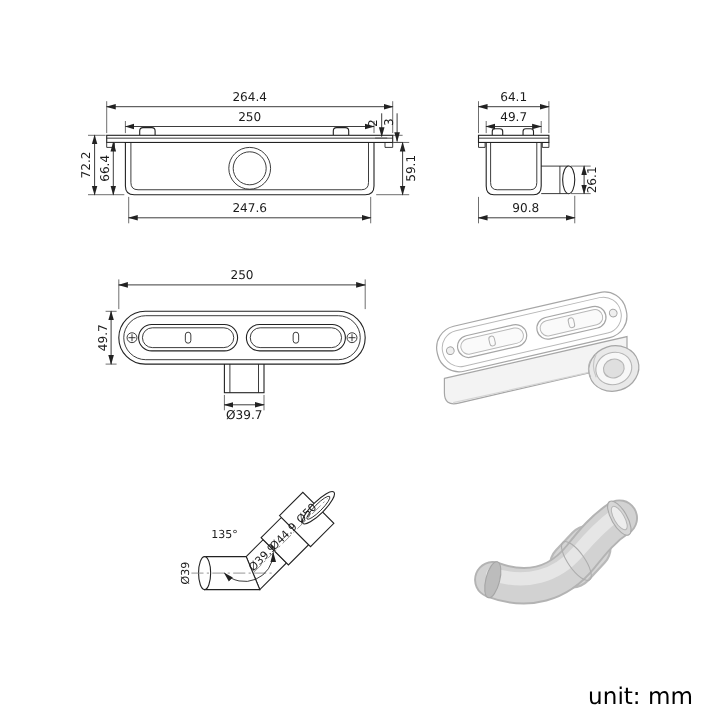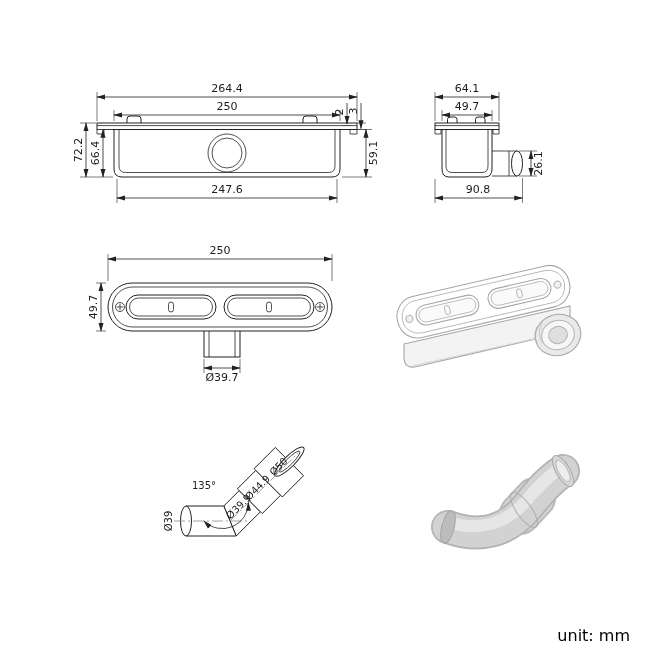--- a/index.html
+++ b/index.html
@@ -13,21 +13,21 @@
   .outline{fill:#ffffff;stroke:#222222;stroke-width:1}
   .thin{fill:none;stroke:#222222;stroke-width:.8}
   .clip{fill:#ffffff;stroke:#222222;stroke-width:1}
   .dim{stroke:#222222;stroke-width:.8;fill:none}
   .ext{stroke:#444444;stroke-width:.7}
   .cl{stroke:#888888;stroke-width:.8;stroke-dasharray:11 3 2 3;fill:none}
   .g3{stroke:#a6a6a6;stroke-width:1.1;fill:#ffffff}
   .g3f{stroke:#a6a6a6;stroke-width:1.1;fill:#f3f3f3}
   .unit-label{
     position:absolute;right:20px;bottom:5px;
-    font-size:16px;color:#000;
+    font-size:21px;color:#000;
   }
 </style>
 </head>
 <body>
 
 <svg width="650" height="650" viewBox="0 0 650 650">
   <defs>
     <marker id="arr" viewBox="0 0 12 8" refX="11" refY="4" markerWidth="9" markerHeight="6" orient="auto-start-reverse" markerUnits="userSpaceOnUse">
       <path d="M0,0.6 L12,4 L0,7.4 Z" fill="#222222"></path>
     </marker>

